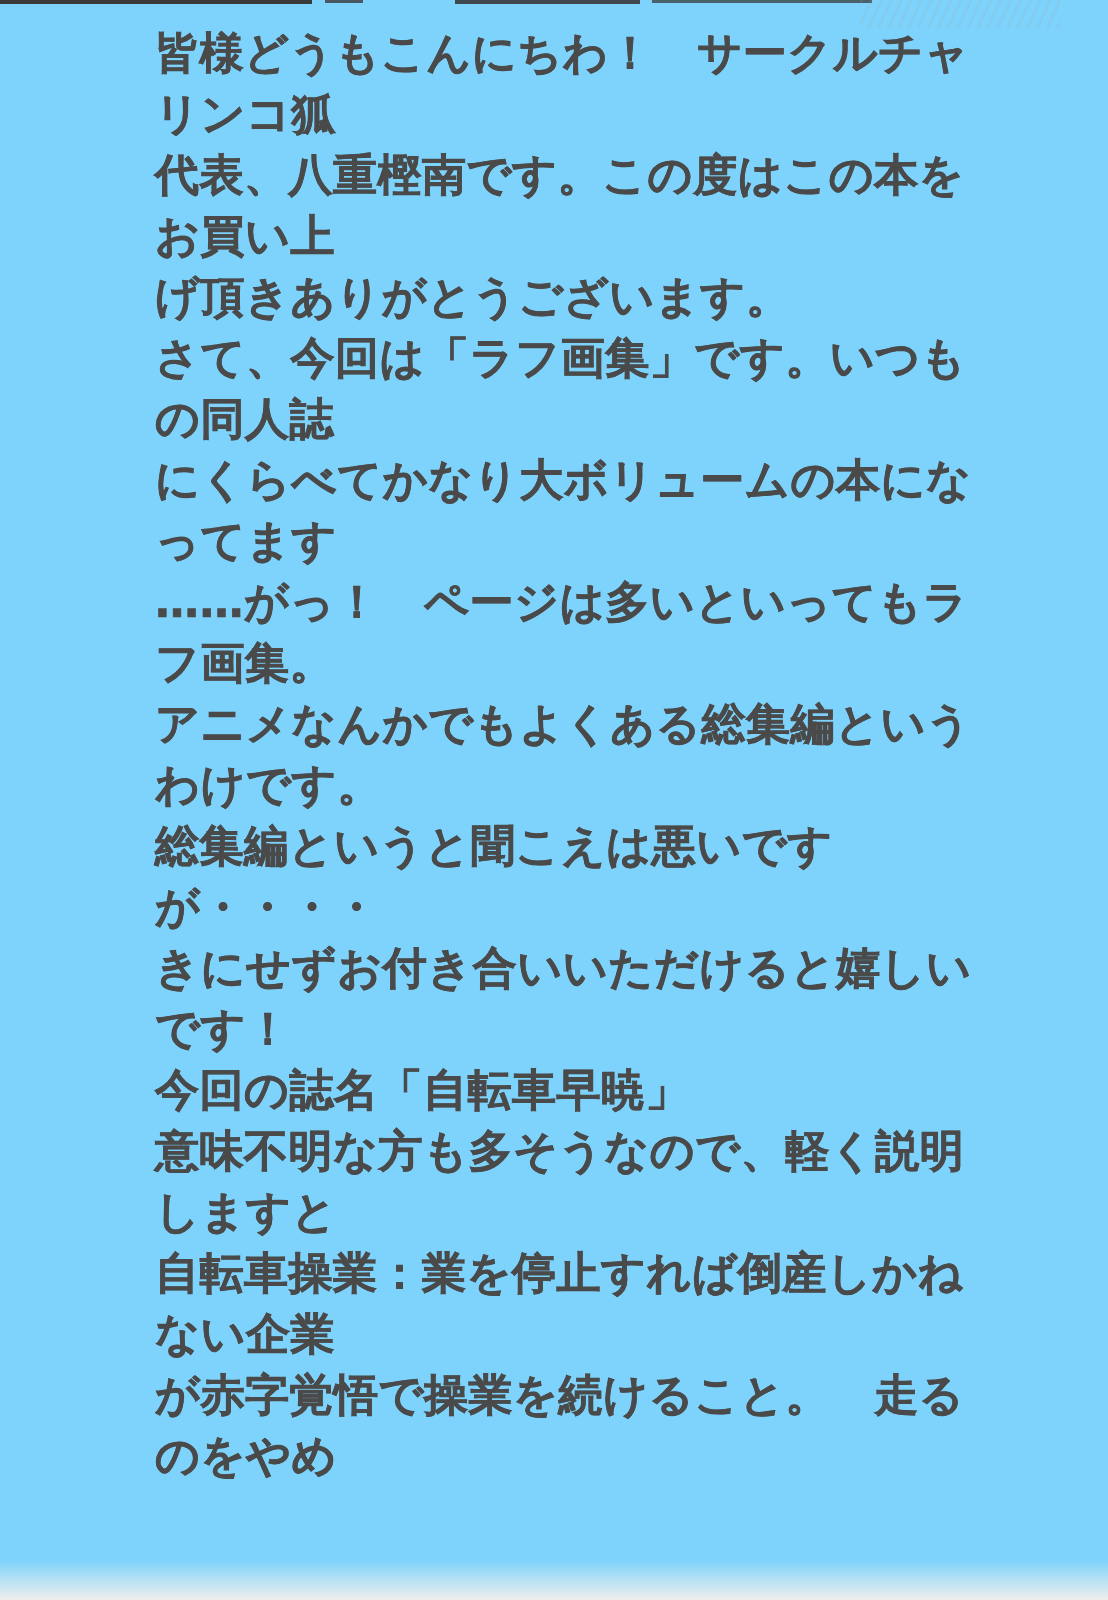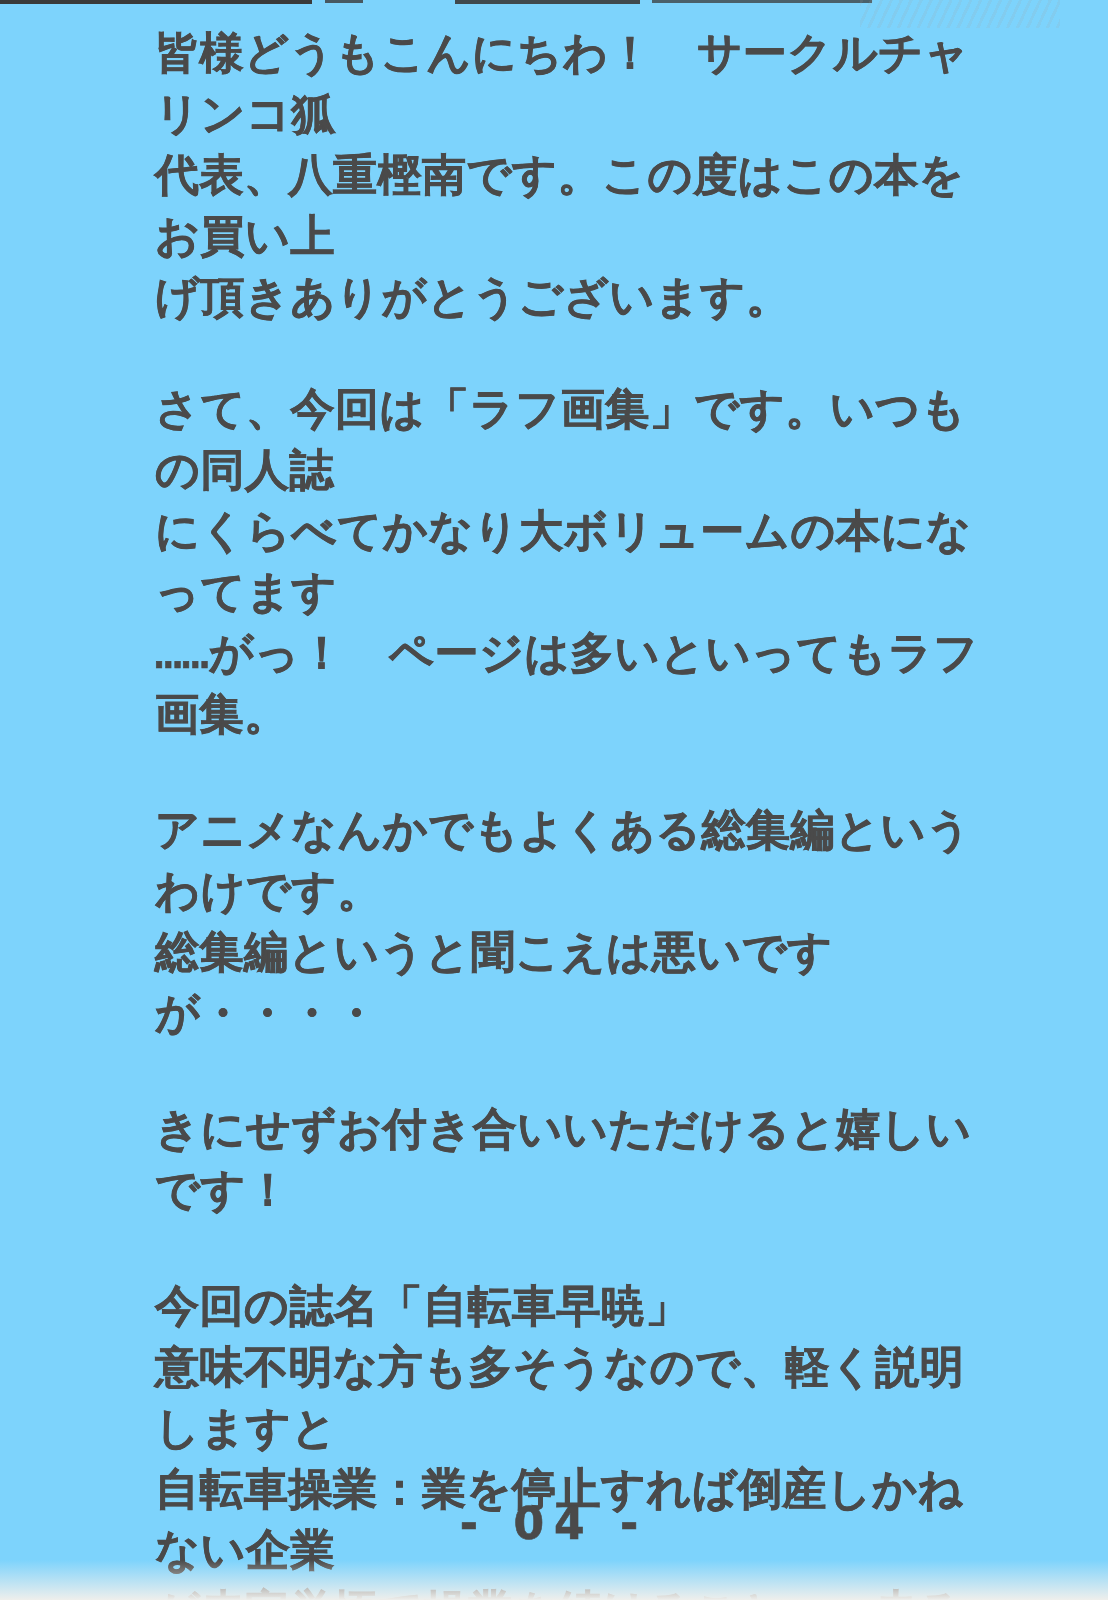--- a/index.html
+++ b/index.html
@@ -46,22 +46,20 @@
     width: 840px;
     color: #4a4a4a;
     font-weight: bold;
     font-size: 44px;
     line-height: 61px;
     letter-spacing: 0.5px;
     white-space: pre-wrap;
     -webkit-text-stroke: 0.6px #4a4a4a;
   }
   .paragraph + .paragraph {
-    margin-top: 55px;
-    font-family: Liberation Mono, monospace;
   }
   .page-number {
     position: absolute;
     left: 0;
     top: 1498px;
     width: 100%;
     text-align: center;
     color: #4a4a4a;
     font-weight: bold;
     font-size: 44px;
@@ -74,16 +72,15 @@
 
 <div class="document-page">
   <div class="scan-edge e1"></div>
   <div class="scan-edge e2"></div>
   <div class="scan-edge e3"></div>
   <div class="scan-edge e4"></div>
   <div class="scan-smudge"></div>
 
   <div class="page-text"><div class="paragraph"><div class="text-line">皆様どうもこんにちわ！　サークルチャリンコ狐</div><div class="text-line">代表、八重樫南です。この度はこの本をお買い上</div><div class="text-line">げ頂きありがとうございます。</div></div><div class="paragraph"><div class="text-line">さて、今回は「ラフ画集」です。いつもの同人誌</div><div class="text-line">にくらべてかなり大ボリュームの本になってます</div><div class="text-line">……がっ！　ページは多いといってもラフ画集。</div></div><div class="paragraph"><div class="text-line">アニメなんかでもよくある総集編というわけです。</div><div class="text-line">総集編というと聞こえは悪いですが・・・・</div></div><div class="paragraph"><div class="text-line">きにせずお付き合いいただけると嬉しいです！</div></div><div class="paragraph"><div class="text-line">今回の誌名「自転車早暁」</div><div class="text-line">意味不明な方も多そうなので、軽く説明しますと</div><div class="text-line">自転車操業：業を停止すれば倒産しかねない企業</div><div class="text-line">が赤字覚悟で操業を続けること。　走るのをやめ</div></div></div>
 
-  <div class="page-number">- 04 -</div>
 
   <div class="bottom-shade"></div>
 </div>
 
 </body></html>

